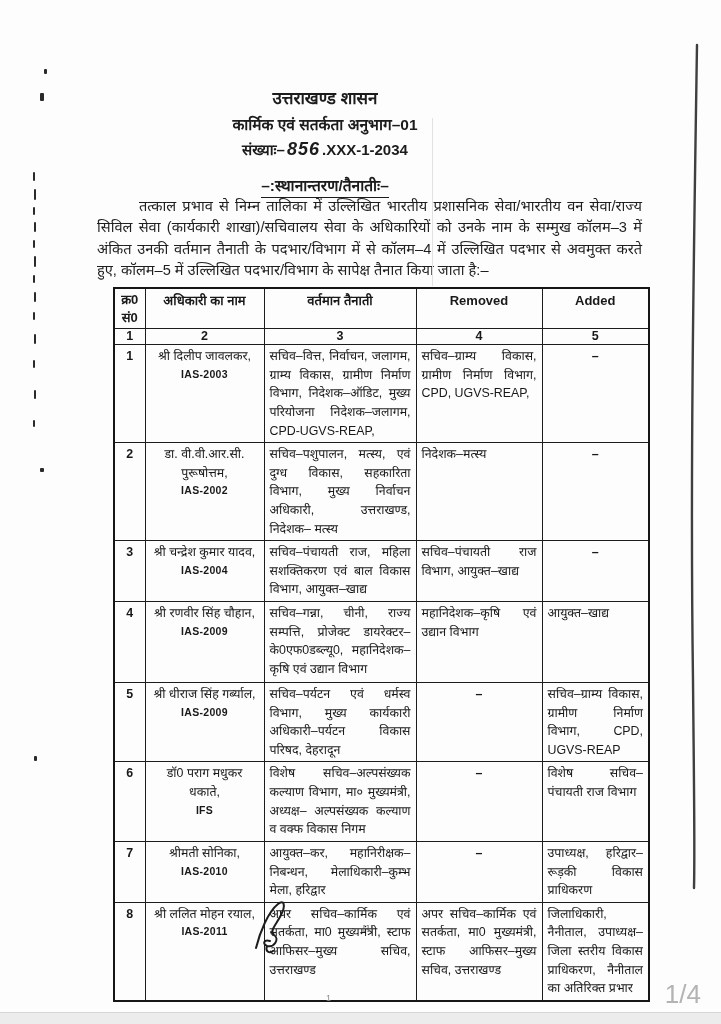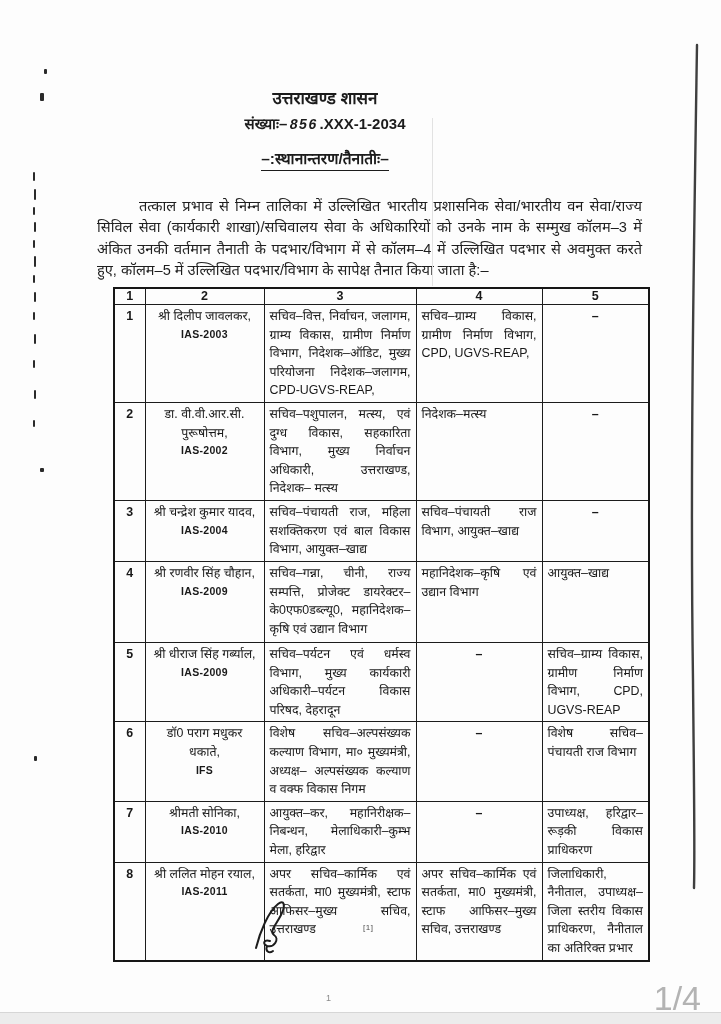--- a/index.html
+++ b/index.html
@@ -7,21 +7,21 @@
     position:relative;width:721px;height:1024px;overflow:hidden;
     background:#fdfdfd;color:#1c1c1c;
     font-family:"Liberation Sans","DejaVu Sans",sans-serif;
   }
   
   .doc-header{position:absolute;top:86px;left:0;width:636px;padding-left:14px;box-sizing:border-box;text-align:center;}
   .doc-header div{margin:0 0 4px 0;font-weight:700;}
   .hl1{font-size:17px;}
   .hl2{font-size:15.5px;}
   .hl3,.hl4{font-size:15px;}
-  .hand{font-family:Liberation Mono, monospace;font-style:italic;font-size:14px;font-weight:700;letter-spacing:1px;padding:0 2px;}
+  .hand{font-family:Liberation Sans, sans-serif;font-style:italic;font-size:18px;font-weight:700;letter-spacing:1px;padding:0 2px;}
   .subject{display:inline-block;margin-top:10px;font-size:15.5px;font-weight:700;border-bottom:1.6px solid #1c1c1c;padding-bottom:1px;}
   
   .intro{
     position:absolute;top:196px;left:97px;width:545px;
     font-size:14.6px;line-height:1.47;text-align:justify;text-indent:42px;color:#1e1e1e;
   }
   
   table.transfer{
     position:absolute;top:287px;left:113px;width:535px;
     border-collapse:collapse;table-layout:fixed;
@@ -40,49 +40,58 @@
   td.name .cadre{display:block;font-size:10.5px;font-weight:700;margin-top:1px;letter-spacing:.3px;}
   td.just{text-align:justify;}
   td.dash-cell{text-align:center;font-weight:700;}
   tbody tr:nth-child(1){height:79px;} tbody tr:nth-child(2){height:69px;}
   tbody tr:nth-child(3){height:49px;} tbody tr:nth-child(4){height:81px;}
   tbody tr:nth-child(5){height:55px;} tbody tr:nth-child(6){height:65px;}
   tbody tr:nth-child(7){height:55px;} tbody tr:nth-child(8){height:97px;}
   
   .footnote{position:absolute;top:923px;left:363px;font-size:8px;color:#4c4c4c;letter-spacing:.5px;}
   .pagenum{position:absolute;top:993px;left:326px;font-size:9px;color:#8a8a8a;}
-  .viewer-indicator{position:absolute;top:979px;right:20px;font-size:34px;color:#b3b3b3;}
+  .viewer-indicator{position:absolute;top:979px;right:20px;font-size:26px;color:#b3b3b3;}
   .bottom-strip{position:absolute;top:1012px;left:0;width:721px;height:12px;background:#ececec;border-top:1px solid #d6d6d6;}
   
   .artifact{position:absolute;background:#2a2a2a;border-radius:1px;}
   .crease{position:absolute;left:432px;top:118px;width:1px;height:168px;background:#e2e2e2;}
   svg{position:absolute;}
 </style>
 </head>
 <body>
 
 <div class="page">
 
   <div class="doc-header">
     <div class="hl1">उत्तराखण्ड शासन</div>
+    <div class="hl2">कार्मिक एवं सतर्कता अनुभाग–01</div>
     <div class="hl3"><span>संख्याः–</span><span class="hand">856</span><span>.XXX-1-2034</span></div>
     <div><span class="subject">–:स्थानान्तरण/तैनातीः–</span></div>
   </div>
 
   <div class="intro">तत्काल प्रभाव से निम्न तालिका में उल्लिखित भारतीय प्रशासनिक सेवा/भारतीय वन सेवा/राज्य सिविल सेवा (कार्यकारी शाखा)/सचिवालय सेवा के अधिकारियों को उनके नाम के सम्मुख कॉलम–3 में अंकित उनकी वर्तमान तैनाती के पदभार/विभाग में से कॉलम–4 में उल्लिखित पदभार से अवमुक्त करते हुए, कॉलम–5 में उल्लिखित पदभार/विभाग के सापेक्ष तैनात किया जाता है:–</div>
 
   <table class="transfer">
     <colgroup>
       <col style="width:31px">
         <col style="width:119px">
         <col style="width:152px">
         <col style="width:126px">
         <col style="width:107px">
     </colgroup>
     <thead>
+      <tr style="height:38px">
+        <th class="h sn">क्र0
+सं0</th>
+        <th class="h">अधिकारी का नाम</th>
+        <th class="h">वर्तमान तैनाती</th>
+        <th class="h">Removed</th>
+        <th class="h">Added</th>
+      </tr>
       <tr class="numrow">
         <td>1</td>
         <td>2</td>
         <td>3</td>
         <td>4</td>
         <td>5</td>
       </tr>
     </thead>
     <tbody>
     <tr>

